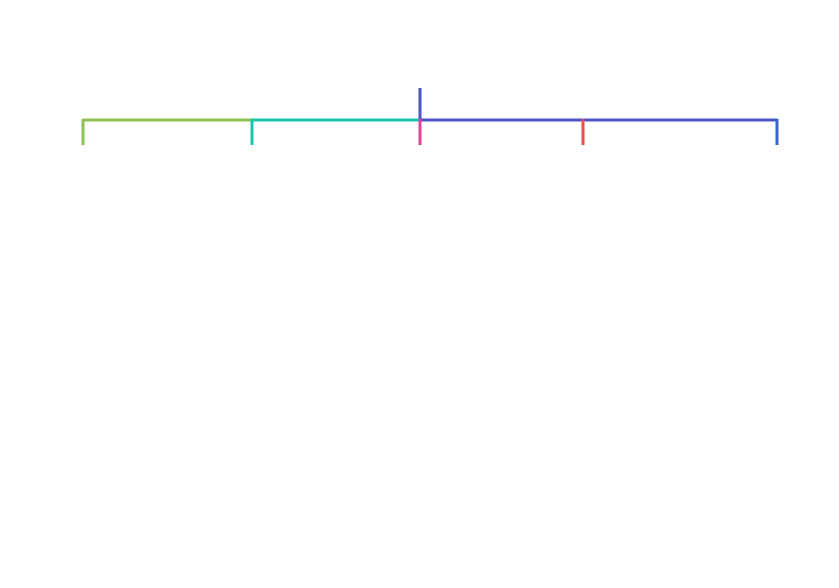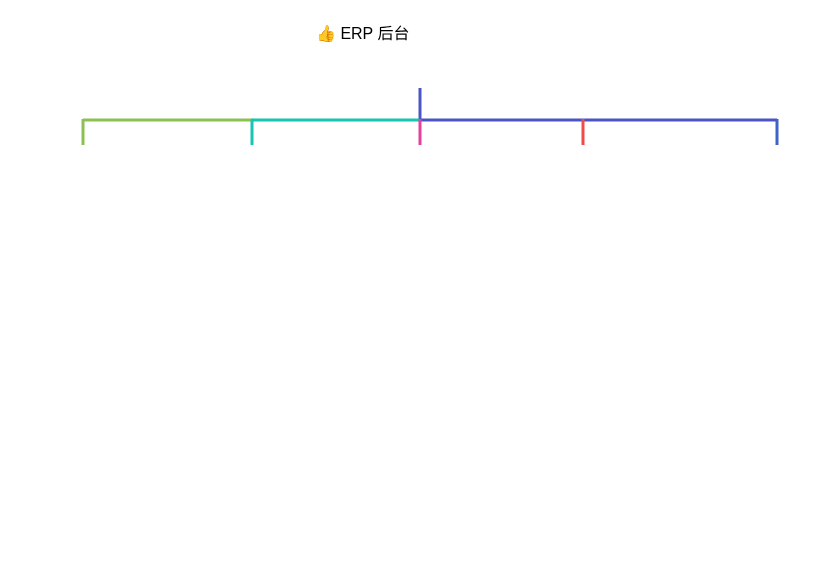--- a/index.html
+++ b/index.html
@@ -99,23 +99,17 @@
     <line x1="419" y1="120" x2="777" y2="120" stroke="#4a54c4" stroke-width="3"></line>
 
     <line x1="83" y1="119" x2="83" y2="145" stroke="#8cc152" stroke-width="3"></line>
     <line x1="252" y1="119" x2="252" y2="145" stroke="#17c5b0" stroke-width="3"></line>
     <line x1="420" y1="119" x2="420" y2="145" stroke="#e5409a" stroke-width="3"></line>
     <line x1="583" y1="119" x2="583" y2="145" stroke="#f04a4a" stroke-width="3"></line>
     <line x1="777" y1="119" x2="777" y2="145" stroke="#3d63c8" stroke-width="3"></line>
   </svg>
 
   
-  <div class="root-card">
-    <div class="root-inner">
-      <span class="root-emoji">👍</span>
-      <span class="root-title">ERP 后台</span>
-    </div>
-  </div>
 
   
   
 
 </div>
 
 </body></html>

